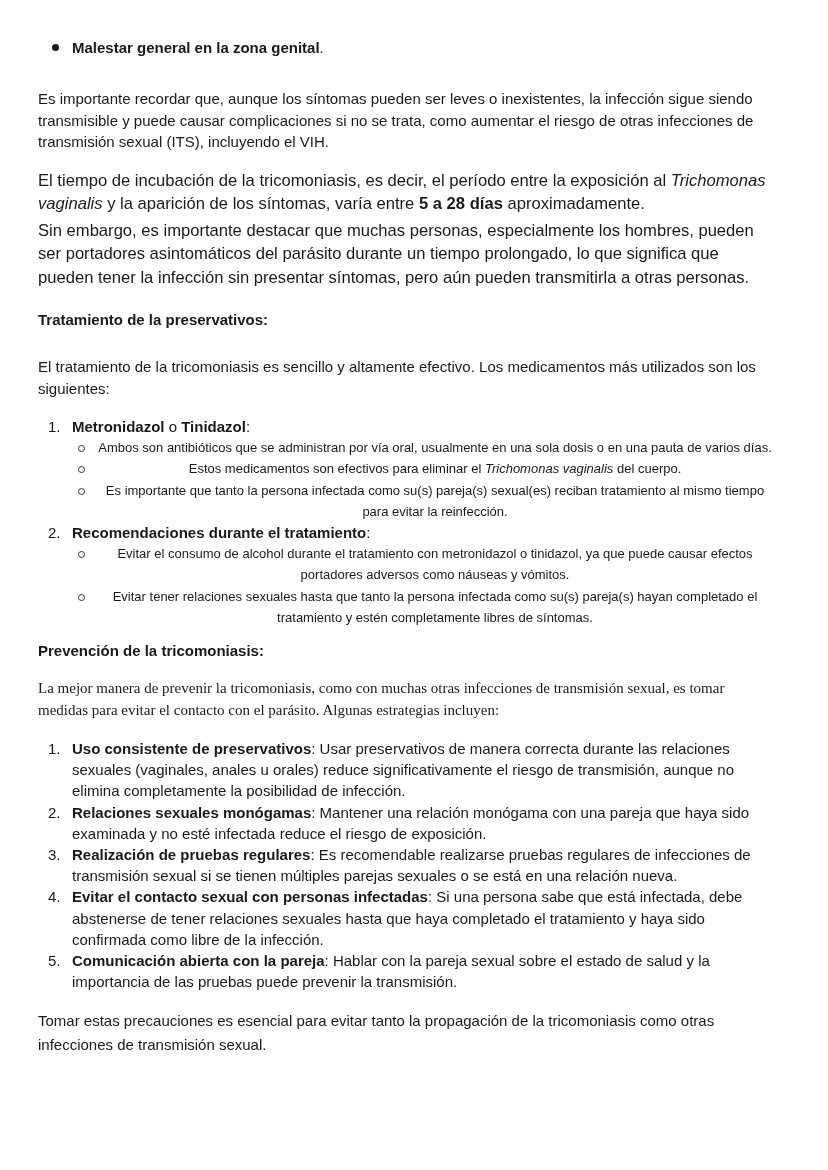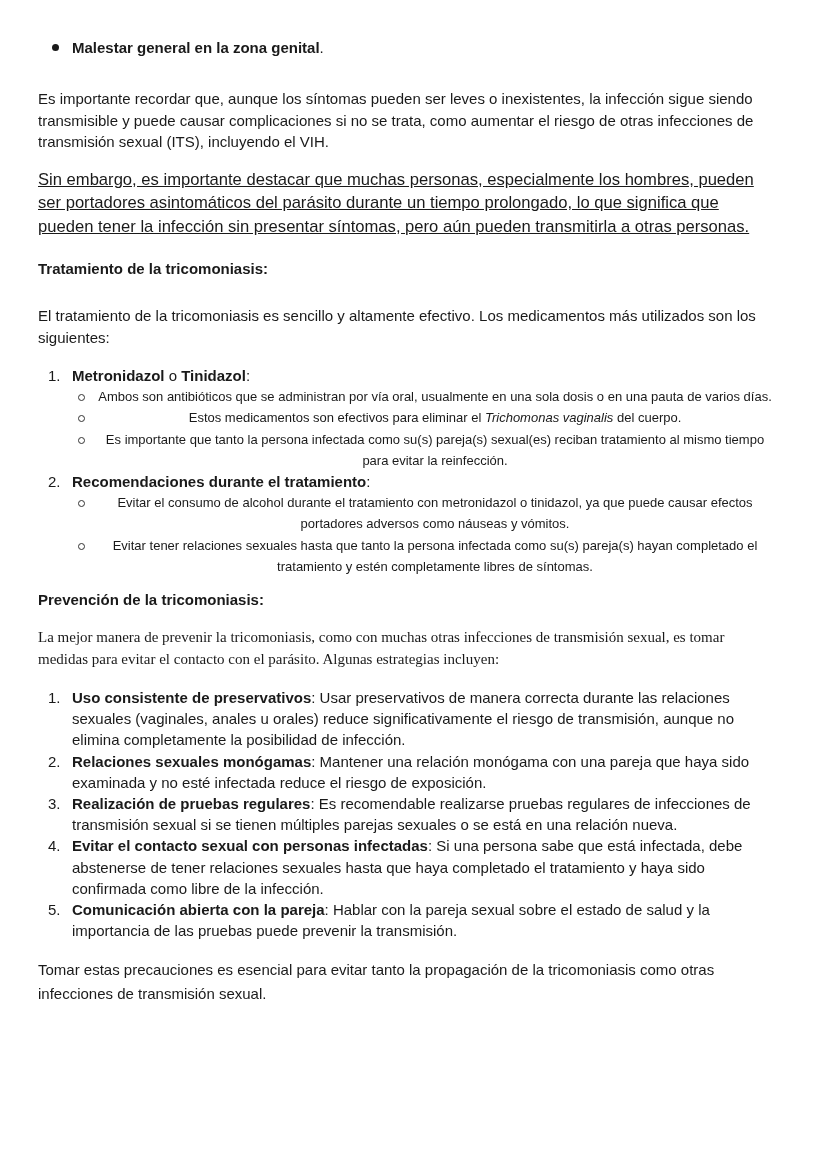--- a/index.html
+++ b/index.html
@@ -37,24 +37,25 @@
 <body>
 
 <div class="page">
 
   <ul class="bul" style="margin-top:37px;">
     <li><b>Malestar general en la zona genital</b><span>.</span></li>
   </ul>
 
   <p class="p" style="margin-top:30px;">Es importante recordar que, aunque los síntomas pueden ser leves o inexistentes, la infección sigue siendo transmisible y puede causar complicaciones si no se trata, como aumentar el riesgo de otras infecciones de transmisión sexual (ITS), incluyendo el VIH.</p>
 
+  <p class="p-lg" style="margin-top:16px;"><span>El tiempo de incubación de la tricomoniasis, es decir, el período entre la exposición al </span><i>Trichomonas vaginalis</i><span> y la aparición de los síntomas, varía entre </span><b>5 a 28 días</b><span> aproximadamente.</span></p>
 
-  <p class="p-lg" style="margin-top:15px;text-decoration:underline;">Sin embargo, es importante destacar que muchas personas, especialmente los hombres, pueden ser portadores asintomáticos del parásito durante un tiempo prolongado, lo que significa que pueden tener la infección sin presentar síntomas, pero aún pueden transmitirla a otras personas.</p>
+  <p class="p-lg" style="margin-top:3px;">Sin embargo, es importante destacar que muchas personas, especialmente los hombres, pueden ser portadores asintomáticos del parásito durante un tiempo prolongado, lo que significa que pueden tener la infección sin presentar síntomas, pero aún pueden transmitirla a otras personas.</p>
 
-  <p class="h" style="margin-top:20px;">Tratamiento de la tricomoniasis:</p>
+  <p class="h" style="margin-top:20px;">Tratamiento de la preservativos:</p>
 
   <p class="p" style="margin-top:26px;">El tratamiento de la tricomoniasis es sencillo y altamente efectivo. Los medicamentos más utilizados son los siguientes:</p>
 
   <ol class="num" style="margin-top:17px;">
     <li>
       <span class="marker">1.</span>
       <b>Metronidazol</b><span> o </span><b>Tinidazol</b><span>:</span>
       <ul class="sub">
         <li>Ambos son antibióticos que se administran por vía oral, usualmente en una sola dosis o en una pauta de varios días.</li>
         <li><span>Estos medicamentos son efectivos para eliminar el </span><i>Trichomonas vaginalis</i><span> del cuerpo.</span></li>

